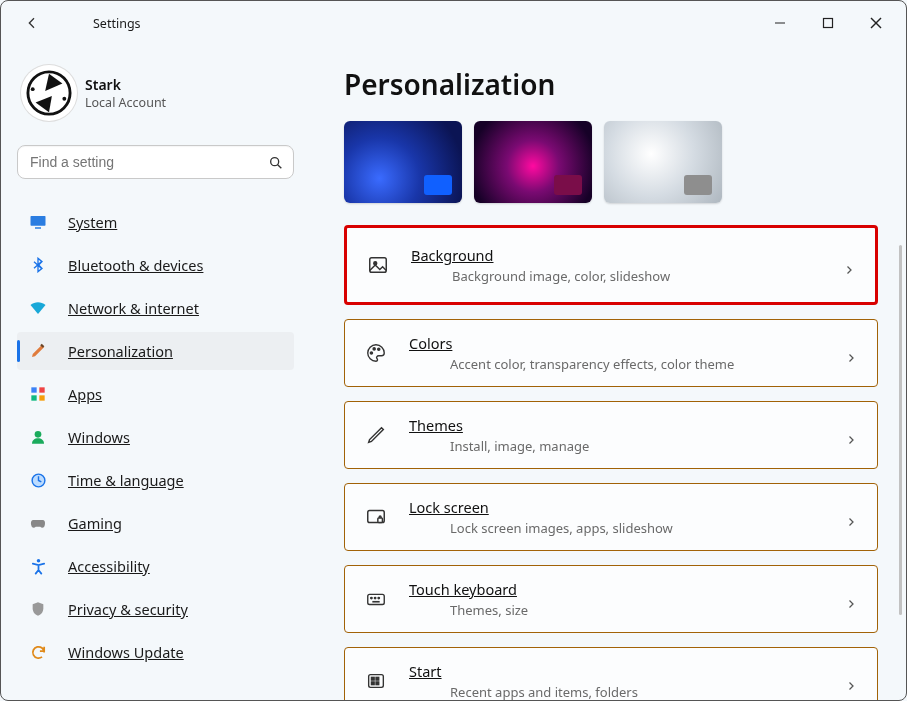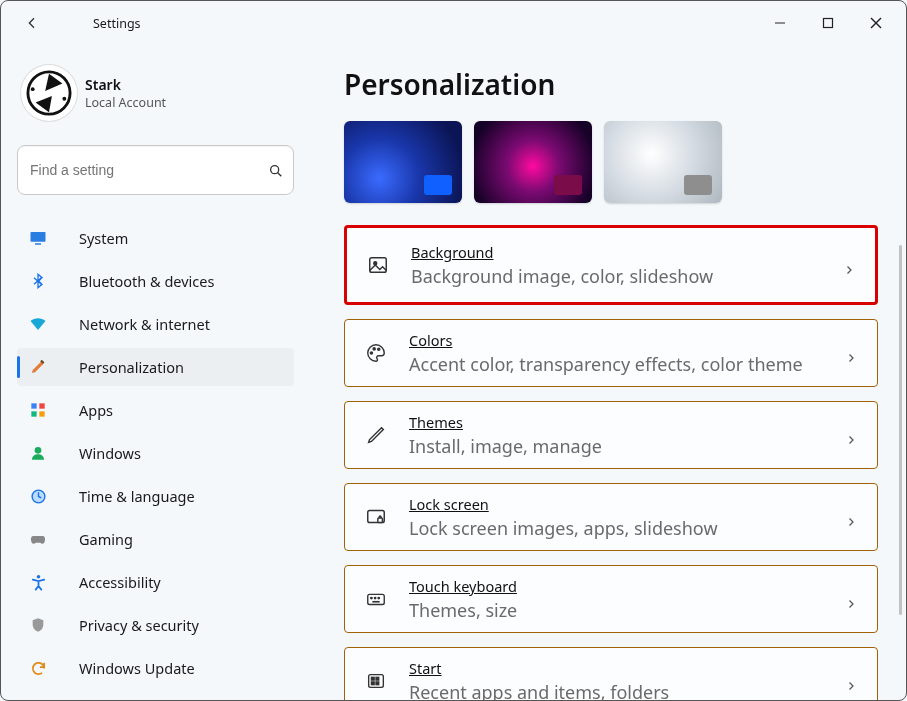--- a/index.html
+++ b/index.html
@@ -74,46 +74,47 @@
   .account .name { font-size:14px; font-weight:600; color:#111;}
   .account .sub  { font-size:12.5px; color:#555;}
 
   
   .search-wrap {
     position:relative;
     margin-bottom: 18px;
   }
   .search-wrap input {
     width:100%;
-    height: 50px;
+    height: 34px;
     background:#fff;
     border:1px solid #c9c9c9;
     border-radius:8px;
     padding: 0 36px 0 12px;
     font-size:14px;
     outline:none;
     box-shadow: 0 1px 1px rgba(0,0,0,.04) inset;
   }
   .search-wrap .mag {
     position:absolute; right:10px; top:50%; transform:translateY(-50%);
     width:16px;height:16px;
   }
 
   
   .nav { list-style:none; padding-top:6px;}
   .nav li {
     display:flex; align-items:center;
-    gap: 32px;
+    gap: 21px;
     height: 38px;
     padding: 0 10px 0 12px;
     border-radius:4px;
     font-size:14.5px;
     color:#1a1a1a;
     cursor:pointer;
     margin-bottom: 5px;
+    text-decoration: underline;
   }
   .nav li.active {
     background:#eceff2;
     position:relative;
   }
   .nav li.active::before{
     content:"";
     position:absolute; left:0; top:8px; bottom:8px;
     width:3px; background:#1a73e8; border-radius:2px;
   }
@@ -155,21 +156,21 @@
     border: 3px solid #d80000;
     height: 80px;
   }
   .row .ricon {
     width:22px;height:22px;
     margin-right: 22px;
     display:flex;align-items:center;justify-content:center;
     color:#333;
   }
   .row .rtitle { font-size:14.5px; color:#111;text-decoration:underline; }
-  .row .rsub   { font-size:18px; color:#6a6a6a; margin-top:2px;}
+  .row .rsub   { font-size:13px; color:#6a6a6a; margin-top:2px;margin-left:41px;}
   .row .chev { margin-left:auto; width:12px;height:12px; color:#444;}
 
   
   .arrow {
     position:absolute;
     pointer-events:none;
   }
   .scrollbar {
     position:absolute;
     right:4px; top: 200px;

